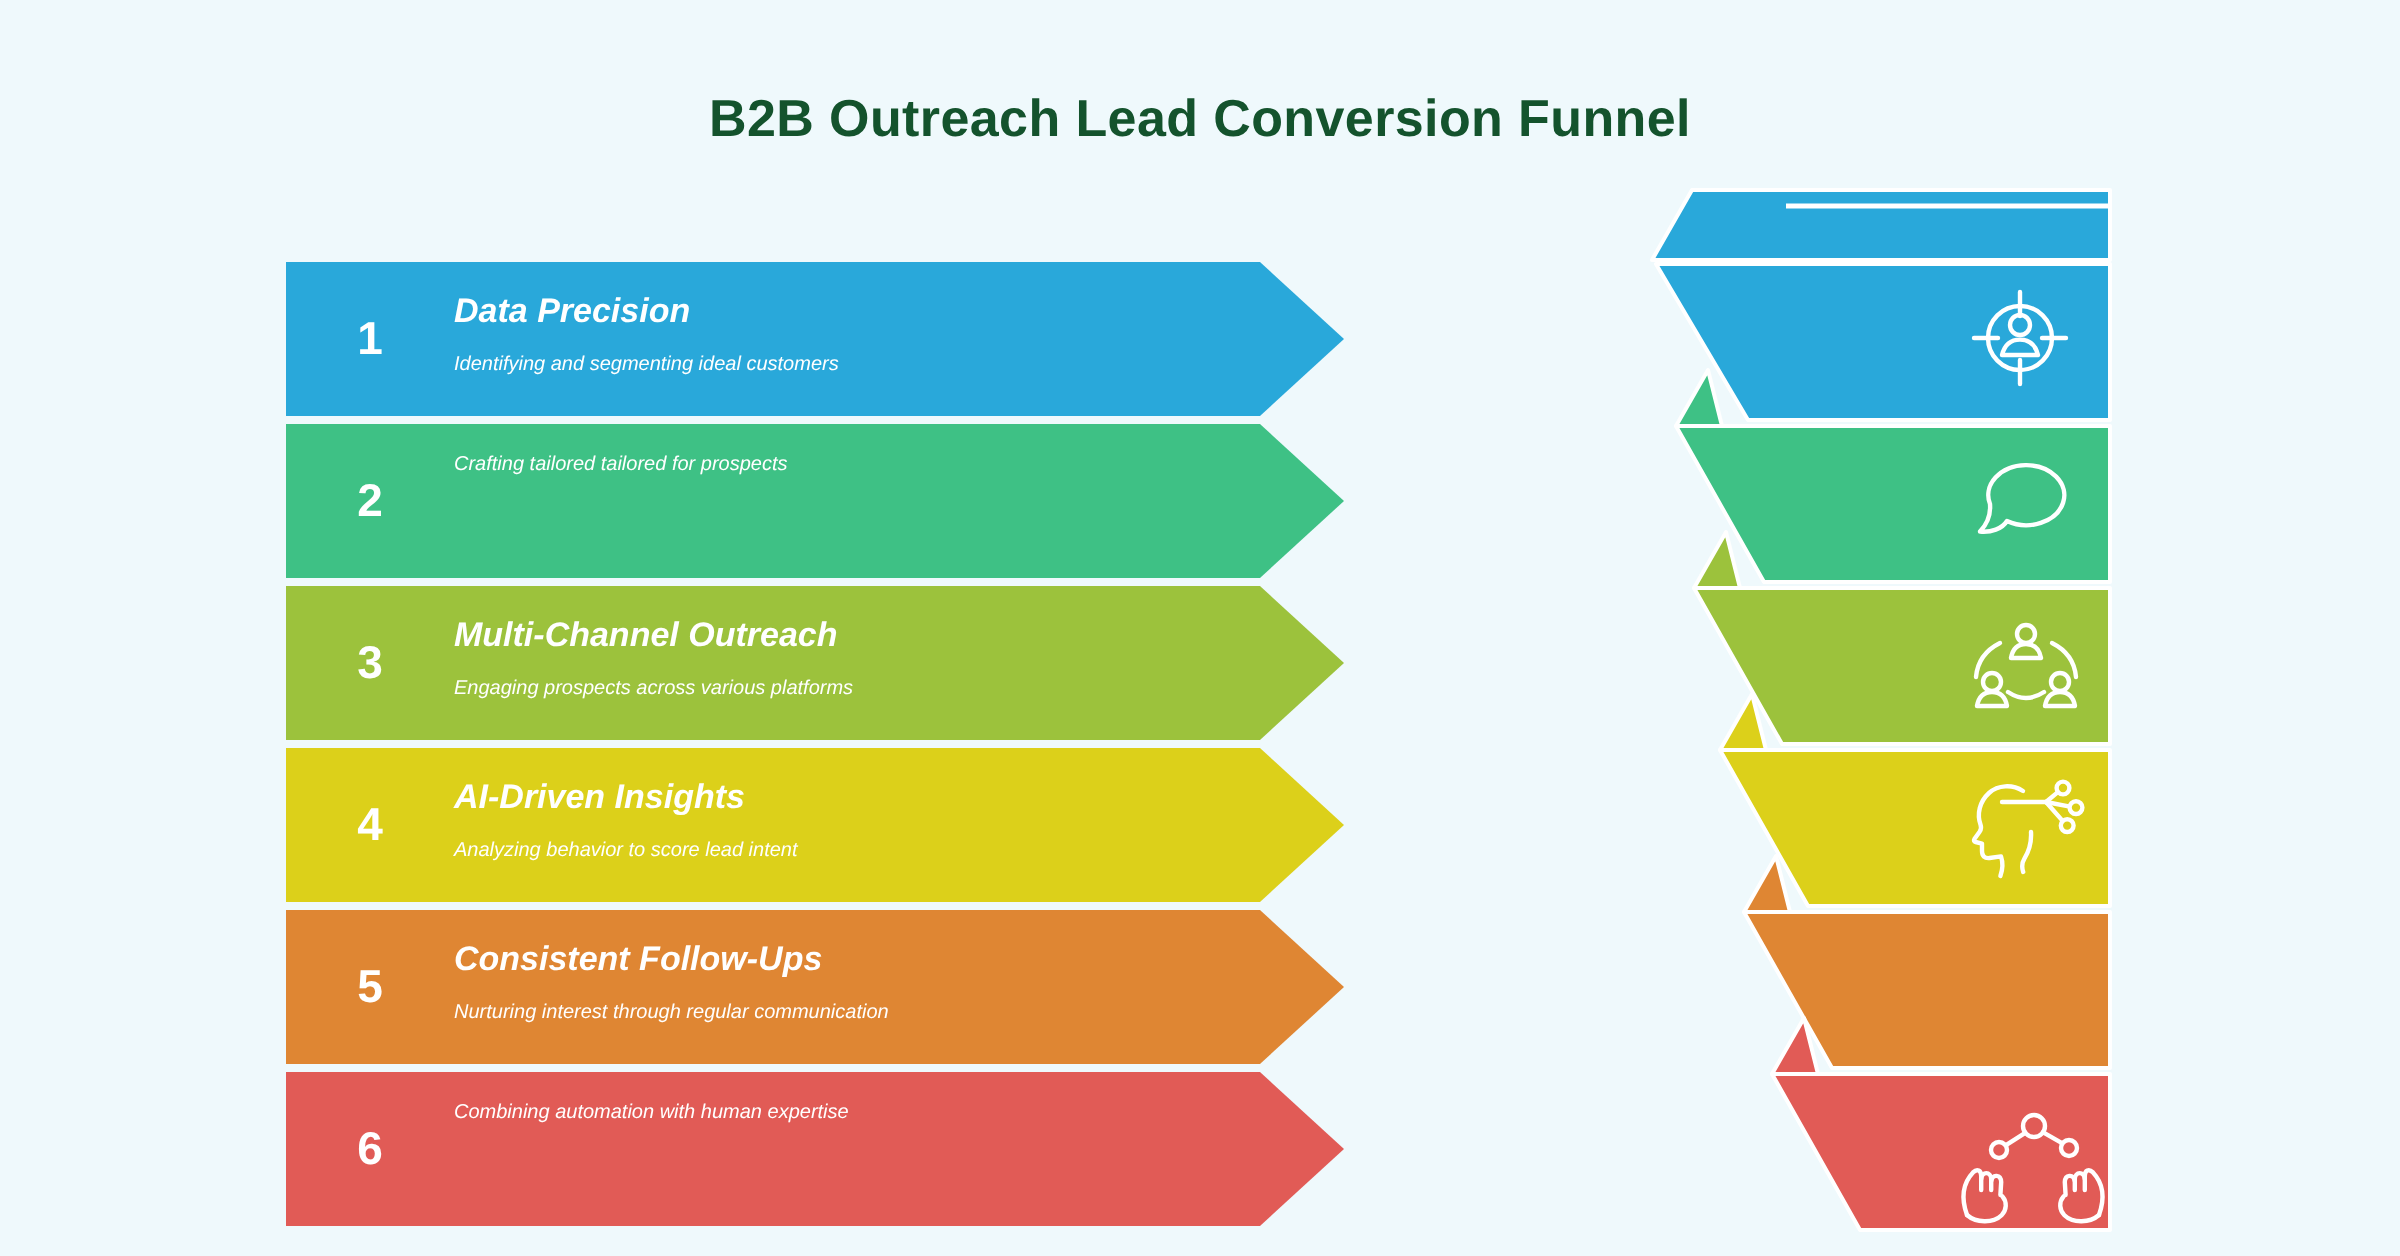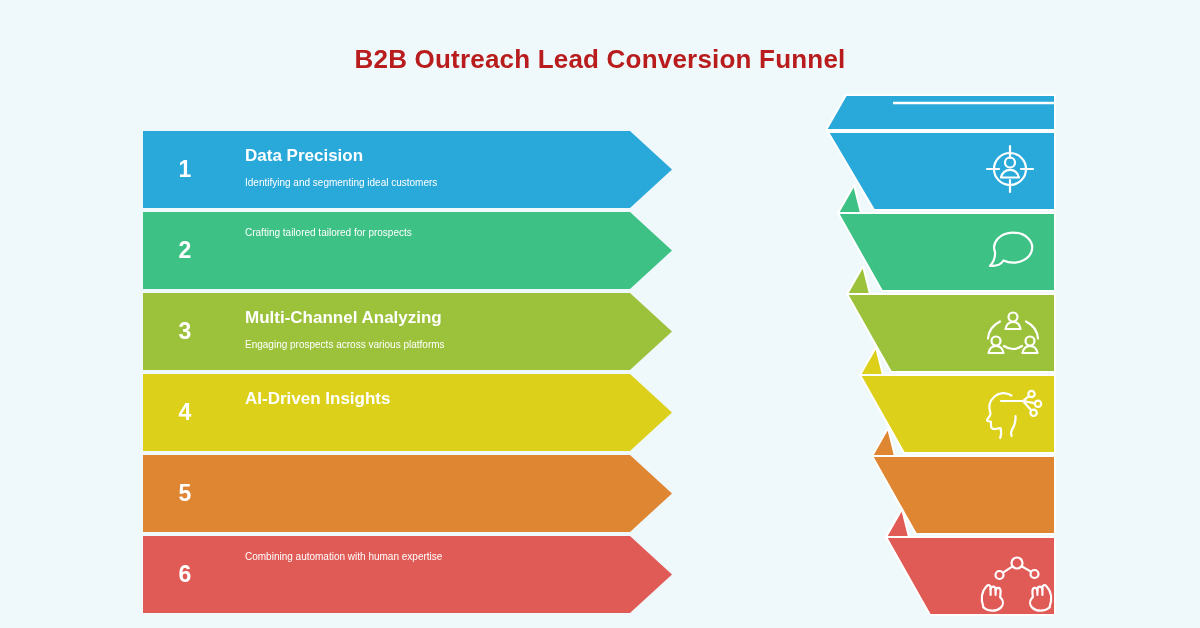--- a/index.html
+++ b/index.html
@@ -17,62 +17,65 @@
   .arrow{
     position:absolute;left:143px;width:529px;height:77px;
     clip-path:polygon(0 0,487px 0,529px 50%,487px 100%,0 100%);
     color:#ffffff;
   }
   .arrow .num{
     position:absolute;left:0;top:0;width:84px;height:77px;
     line-height:77px;text-align:center;
     font-size:23px;font-weight:bold;
   }
-  .arrow .txt{position:absolute;left:102px;top:15px;width:380px;}
+  .arrow .txt{position:absolute;left:84px;top:15px;width:380px;font-style:italic;}
   .arrow .t{font-size:17px;font-weight:bold;margin-bottom:11px;}
   .arrow .d{font-size:10px;font-weight:normal;}
   svg{position:absolute;}
   .seg{stroke:#ffffff;stroke-width:2;stroke-linejoin:round;}
   .icon{fill:none;stroke:#ffffff;stroke-width:2.2;stroke-linecap:round;stroke-linejoin:round;}
 </style>
 </head>
 <body style="background-color: rgb(239, 249, 252);">
 
-<div class="title" style="color: #b91c1c;">B2B Outreach Lead Conversion Funnel</div>
+<div class="title" style="color: #14532d;">B2B Outreach Lead Conversion Funnel</div>
 
 <div class="rows">
   <div class="arrow" style="top: 131px; background-color: rgb(41, 168, 218);">
     <div class="num">1</div>
     <div class="txt">
         <div class="t">Data Precision</div>
     <div class="d">Identifying and segmenting ideal customers</div>
       </div>
   </div>
   <div class="arrow" style="top: 212px; background-color: rgb(62, 193, 133);">
     <div class="num">2</div>
     <div class="txt">
     <div class="d">Crafting tailored tailored for prospects</div>
       </div>
   </div>
   <div class="arrow" style="top: 293px; background-color: rgb(156, 194, 60);">
     <div class="num">3</div>
     <div class="txt">
-        <div class="t">Multi-Channel Analyzing</div>
+        <div class="t">Multi-Channel Outreach</div>
     <div class="d">Engaging prospects across various platforms</div>
       </div>
   </div>
   <div class="arrow" style="top: 374px; background-color: rgb(220, 208, 26);">
     <div class="num">4</div>
     <div class="txt">
         <div class="t">AI-Driven Insights</div>
+    <div class="d">Analyzing behavior to score lead intent</div>
       </div>
   </div>
   <div class="arrow" style="top: 455px; background-color: rgb(223, 134, 51);">
     <div class="num">5</div>
     <div class="txt">
+        <div class="t">Consistent Follow-Ups</div>
+    <div class="d">Nurturing interest through regular communication</div>
       </div>
   </div>
   <div class="arrow" style="top: 536px; background-color: rgb(225, 91, 86);">
     <div class="num">6</div>
     <div class="txt">
     <div class="d">Combining automation with human expertise</div>
       </div>
   </div>
 </div>
 

